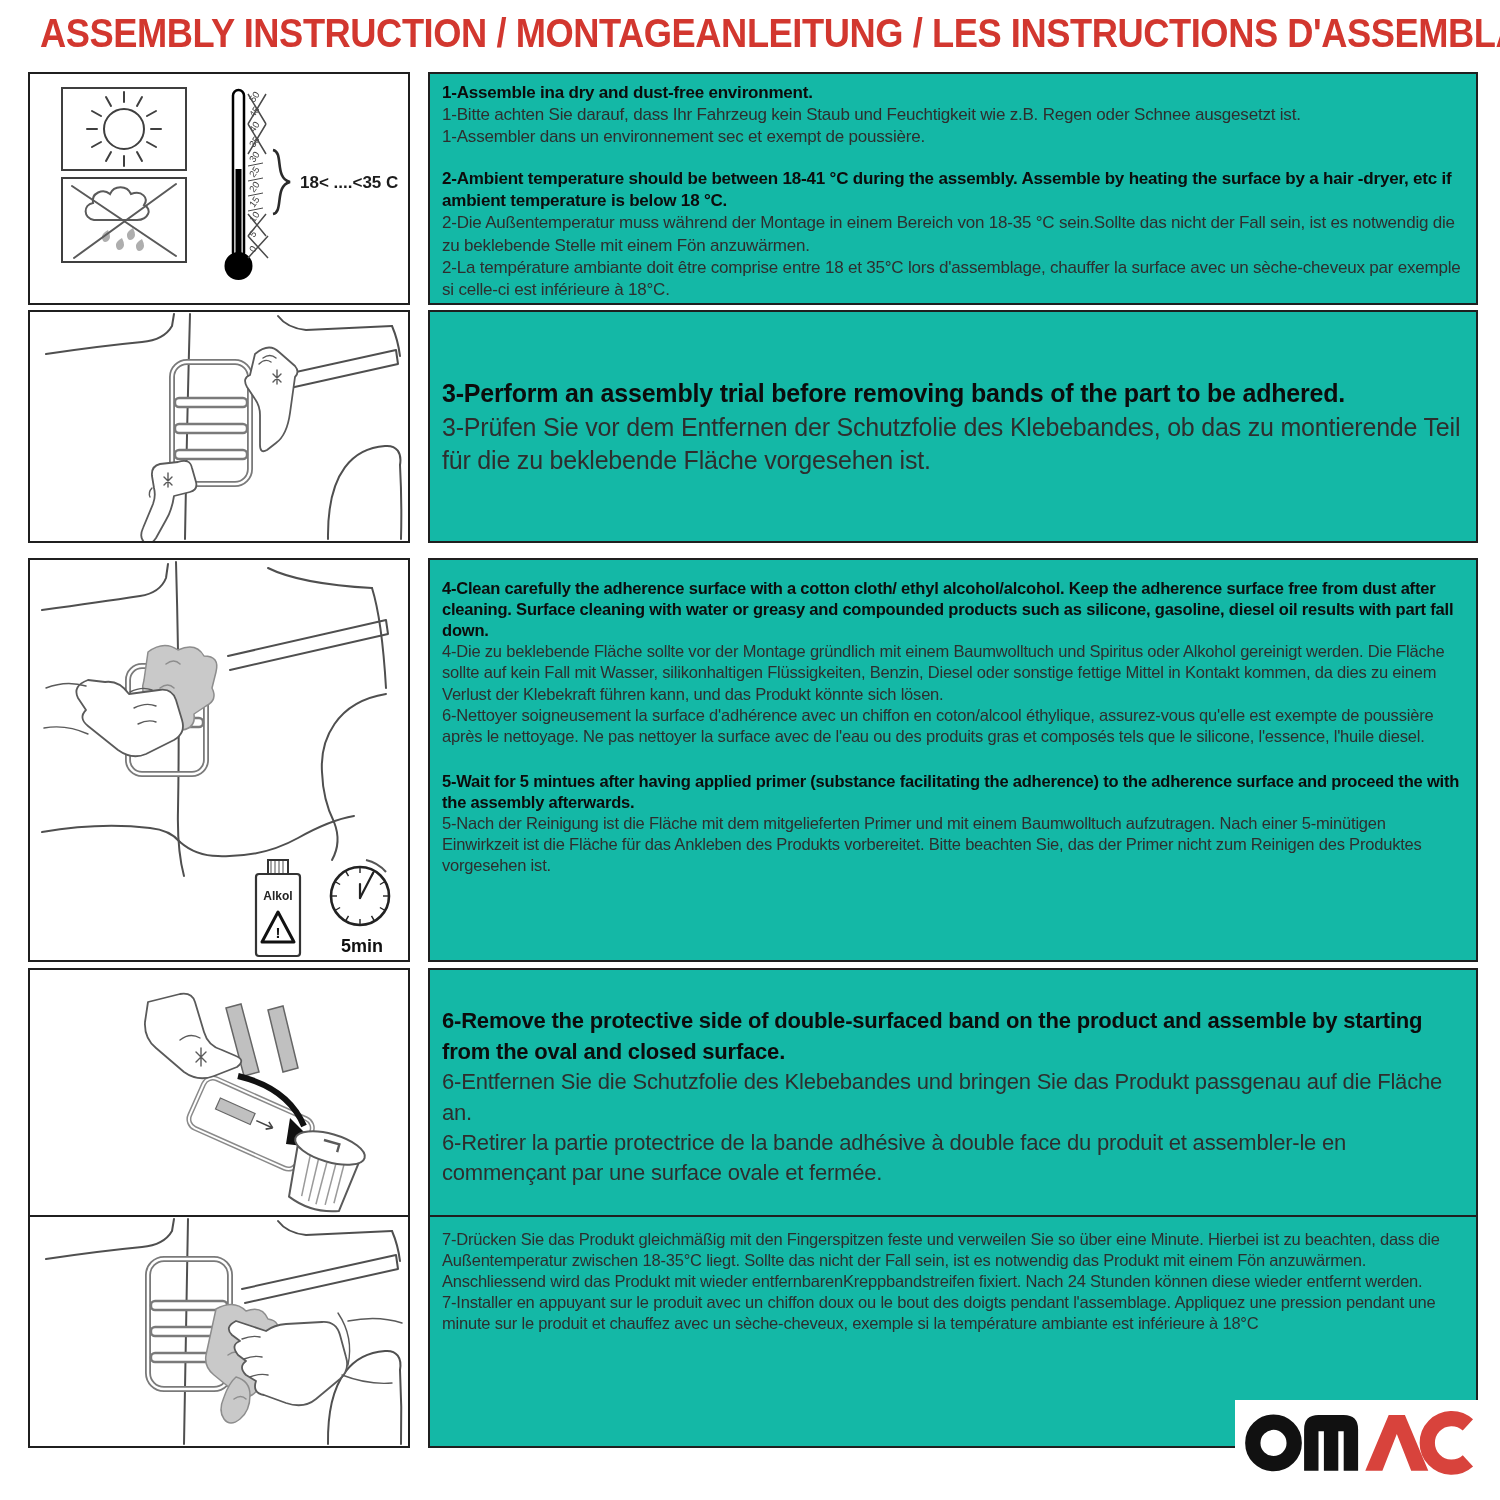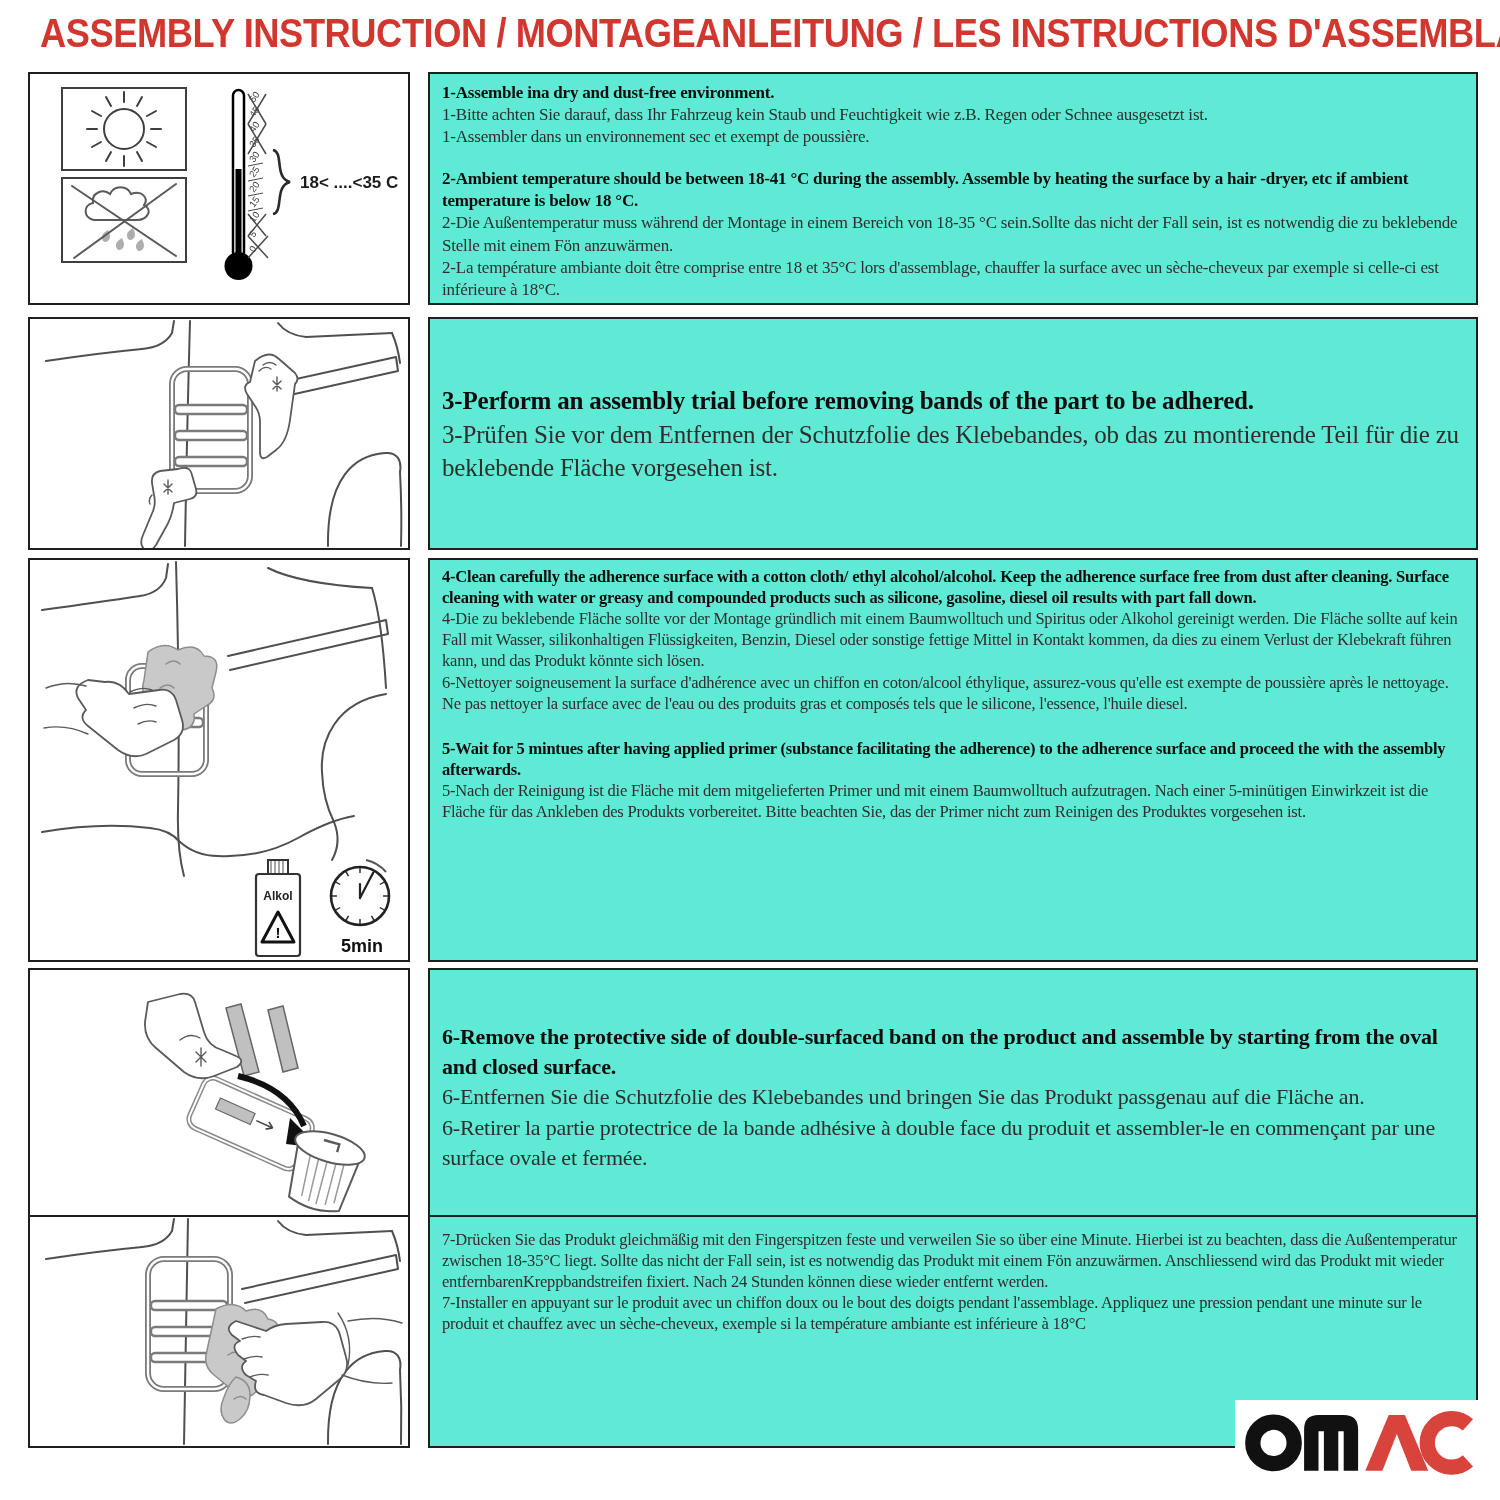--- a/index.html
+++ b/index.html
@@ -19,22 +19,22 @@
     letter-spacing:-0.5px;transform:scaleX(.885);transform-origin:0 50%;
   }
   .row{position:absolute;left:0;width:1500px}
   .art-box{
     position:absolute;left:28px;top:0;bottom:0;width:382px;
     border:2.5px solid var(--ink);background:#fff;overflow:hidden;
   }
   .art-box svg{display:block;width:100%;height:100%}
   .text-box{
     position:absolute;left:428px;top:0;bottom:0;width:1050px;
-    border:2px solid var(--ink);background:#5eead4;
-    padding:8px 14px 6px 12px;overflow:hidden;font-family:Liberation Serif, serif;
+    border:2px solid var(--ink);background:#14b8a6;
+    padding:8px 14px 6px 12px;overflow:hidden;
   }
   .text-box.center{display:flex;flex-direction:column;justify-content:center}
   .text-box p{letter-spacing:-0.2px}
   .small p{font-size:17px;line-height:1.3}
   .tiny  p{font-size:16.5px;line-height:1.28}
   .big   p{font-size:25px;line-height:1.34}
   .mid   p{font-size:22px;line-height:1.38}
   .b{font-weight:bold;color:#0c0c0c}
   .r{font-weight:normal;color:#2e2e2e}
   .gap20{height:20px}
@@ -128,21 +128,21 @@
     <p class="b">1-Assemble ina dry and dust-free environment.</p>
     <p class="r">1-Bitte achten Sie darauf, dass Ihr Fahrzeug kein Staub und Feuchtigkeit wie z.B. Regen oder Schnee ausgesetzt ist.</p>
     <p class="r">1-Assembler dans un environnement sec et exempt de poussière.</p>
     <div class="gap20"></div>
     <p class="b">2-Ambient temperature should be between 18-41 °C  during the assembly. Assemble by heating the surface by a hair -dryer, etc if ambient temperature is below 18 °C.</p>
     <p class="r">2-Die Außentemperatur muss während der Montage in einem Bereich von 18-35 °C  sein.Sollte das nicht der Fall sein, ist es notwendig die zu beklebende Stelle mit einem Fön anzuwärmen.</p>
     <p class="r">2-La température ambiante doit être comprise entre 18 et 35°C lors d'assemblage, chauffer la surface avec un sèche-cheveux par exemple si celle-ci est inférieure à 18°C.</p>
   </div>
 </div>
 
-<div class="row" style="top:317px;height:233px">
+<div class="row" style="top:310px;height:233px">
   <div class="art-box">
     <svg viewBox="0 0 378 229">
       <g class="lineart">
         <path d="M16,42 Q70,34 112,30 Q134,28 142,14 L144,2"></path>
         <path d="M160,2 Q157,110 155,227"></path>
         <path d="M248,4 Q257,16 276,18 L362,14"></path>
         <path d="M362,14 Q368,28 370,44"></path>
         <path d="M221,70 L366,38 M224,84 L368,52 M366,38 L368,52"></path>
         <path d="M298,227 C297,158 325,136 355,134 C367,133 372,141 370,153"></path>
         <path d="M370,153 Q372,190 371,227"></path>
@@ -226,21 +226,21 @@
           <line x1="-25.1" y1="-14.5" x2="-19.9" y2="-11.5"></line>
             <line x1="-14.5" y1="-25.1" x2="-11.5" y2="-19.9"></line>
         </g>
         <line x1="0" y1="2" x2="13" y2="-23" stroke="#222" stroke-width="2.2" stroke-linecap="round"></line>
         <line x1="0" y1="2" x2="0" y2="-12" stroke="#222" stroke-width="2.2" stroke-linecap="round"></line>
         <path d="M6,-36 A37,37 0 0 1 26,-24" fill="none" stroke="#555" stroke-width="2"></path>
         <text x="2" y="56" text-anchor="middle" font-size="18" font-weight="600" fill="#111">5min</text>
       </g>
     </svg>
   </div>
-  <div class="text-box tiny" style="padding-top:6px">
+  <div class="text-box tiny" style="padding-top:18px">
     <p class="b">4-Clean carefully the adherence surface with a cotton cloth/ ethyl alcohol/alcohol. Keep the adherence surface free from dust after cleaning. Surface cleaning with water or greasy and compounded products such as silicone, gasoline, diesel oil results with part fall down.</p>
     <p class="r">4-Die zu beklebende Fläche sollte vor der Montage gründlich mit einem Baumwolltuch und Spiritus oder Alkohol gereinigt werden. Die Fläche sollte auf kein Fall mit Wasser, silikonhaltigen Flüssigkeiten, Benzin, Diesel oder sonstige fettige Mittel in Kontakt kommen, da dies zu einem Verlust der Klebekraft führen kann, und das Produkt könnte sich lösen.</p>
     <p class="r">6-Nettoyer soigneusement la surface d'adhérence avec un chiffon en coton/alcool éthylique, assurez-vous qu'elle est exempte de poussière après le nettoyage. Ne pas nettoyer la surface avec de l'eau ou des produits gras et composés tels que le silicone, l'essence, l'huile diesel.</p>
     <div class="gap24"></div>
     <p class="b">5-Wait for 5 mintues after having applied primer (substance facilitating the adherence) to the adherence surface and proceed the with the assembly afterwards.</p>
     <p class="r">5-Nach der Reinigung ist die Fläche mit dem mitgelieferten Primer und mit einem Baumwolltuch aufzutragen. Nach einer 5-minütigen Einwirkzeit ist die Fläche für das Ankleben des Produkts vorbereitet. Bitte beachten Sie, das der Primer nicht zum Reinigen des Produktes vorgesehen ist.</p>
   </div>
 </div>
 
 <div class="row" style="top:968px;height:257px">

